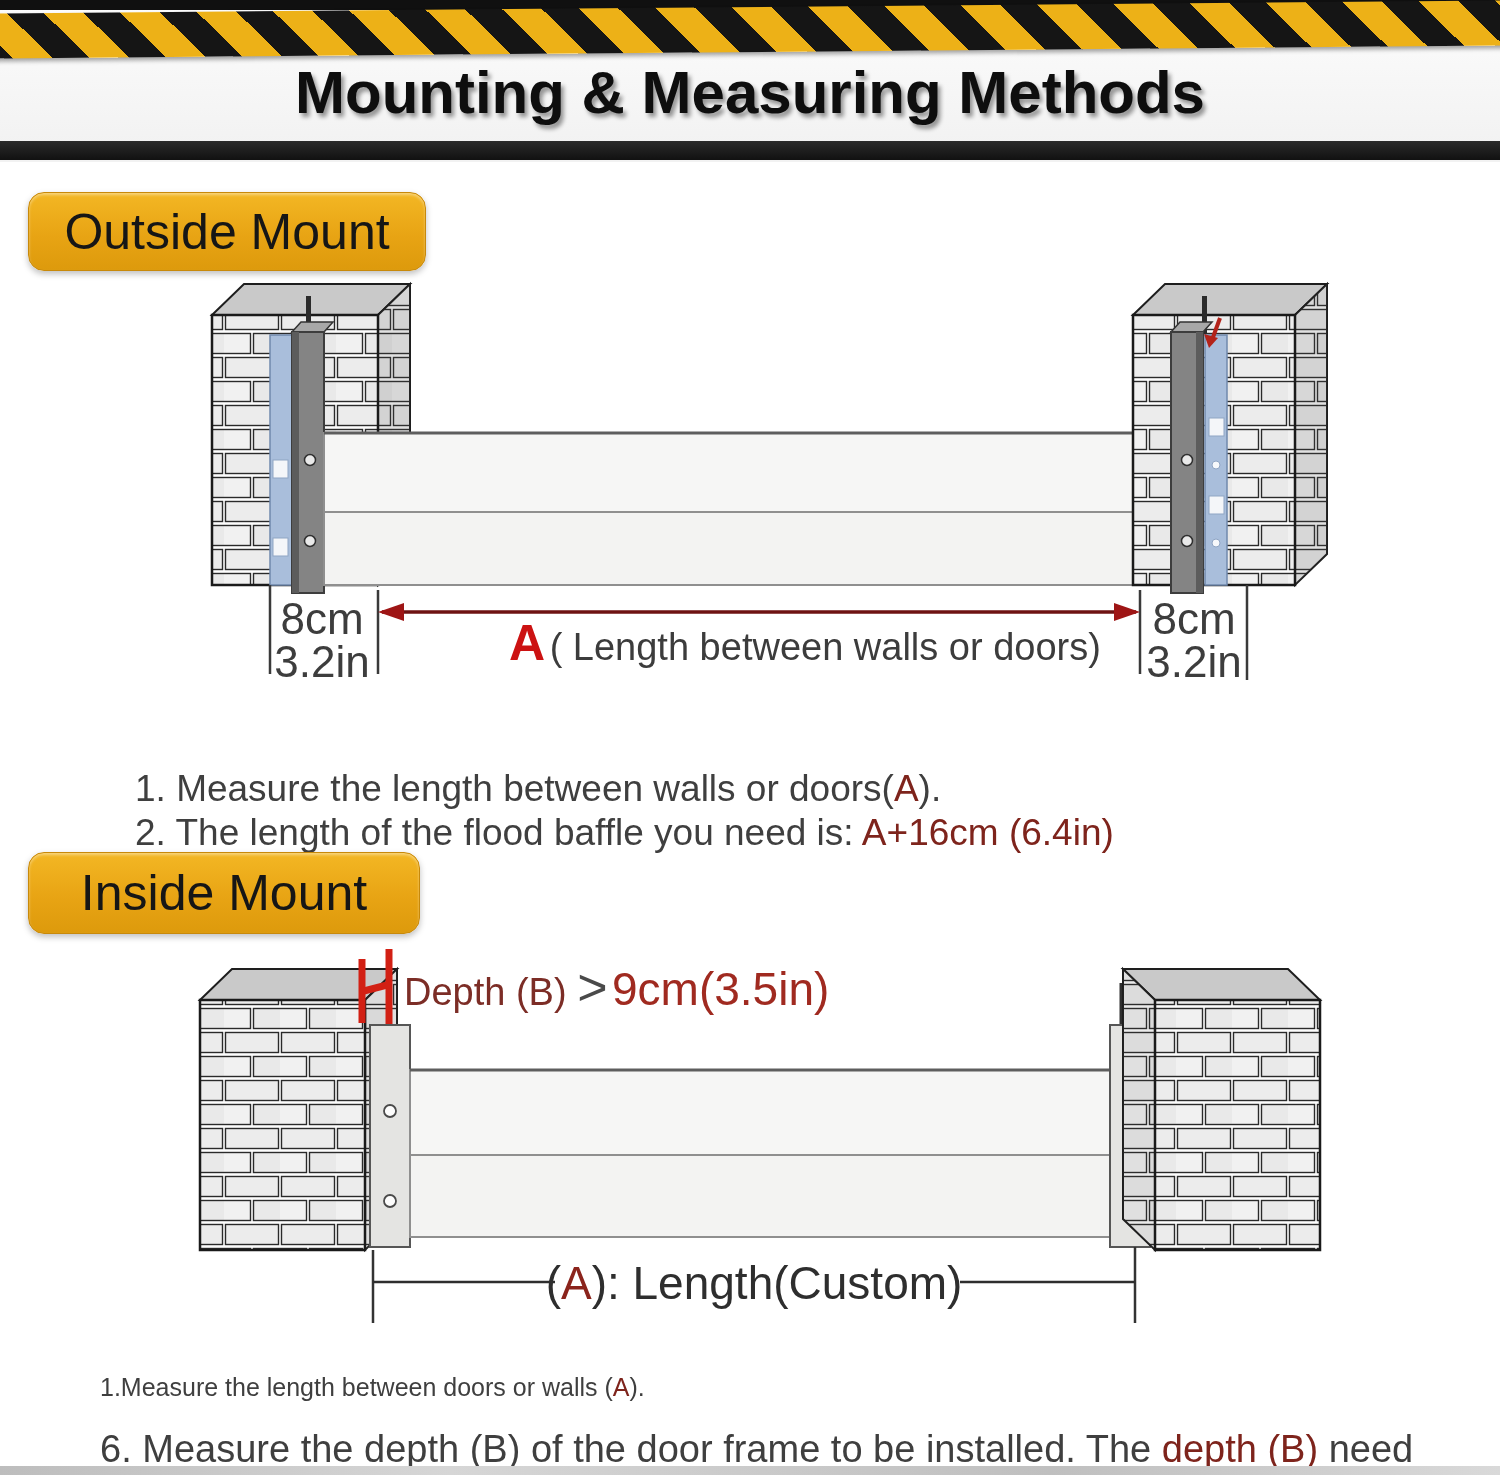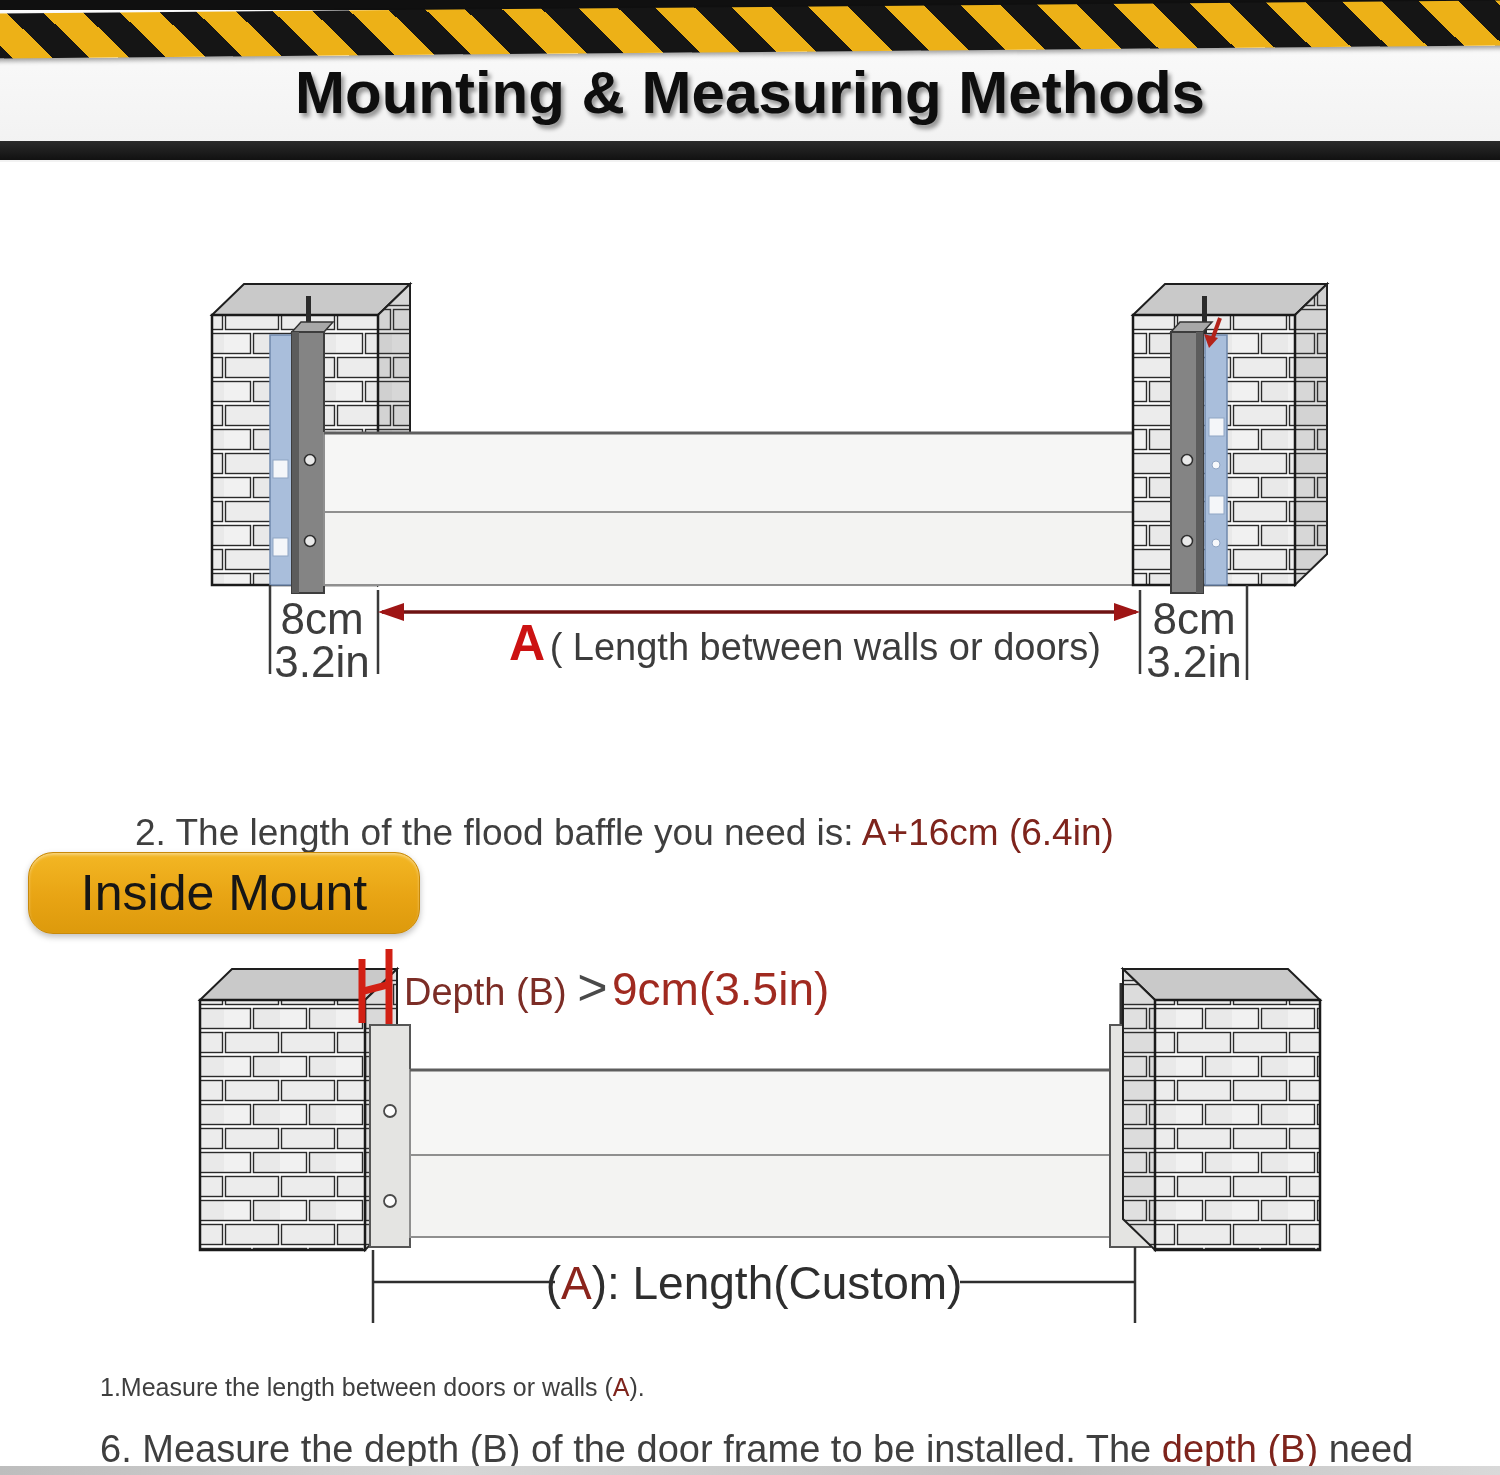--- a/index.html
+++ b/index.html
@@ -18,21 +18,21 @@
          text-shadow:3px 4px 4px rgba(0,0,0,.40);}
   .header-bar{position:absolute;left:0;top:141px;width:1500px;height:19px;
               background:linear-gradient(180deg,#2b2b2b,#111111);}
   
   .badge{position:absolute;display:flex;align-items:center;justify-content:center;
          border-radius:16px;color:#161616;font-size:50px;font-weight:500;
          background:linear-gradient(180deg,#f3b724 0%,#e8a414 55%,#dd9a0c 100%);
          box-shadow:inset 0 2px 3px rgba(255,255,255,.4), 0 3px 6px rgba(0,0,0,.25);
          border:1px solid #c8890a;}
   .badge-outside{left:28px;top:192px;width:396px;height:77px;}
-  .badge-inside{left:28px;top:852px;width:390px;height:80px;border-radius:25px;}
+  .badge-inside{left:28px;top:852px;width:390px;height:80px;}
   
   .diagram{position:absolute;left:0;}
   .diagram-outside{top:260px;}
   .diagram-inside{top:935px;}
   
   .steps{position:absolute;font-size:37px;color:#3f3f3f;line-height:48px;white-space:nowrap;}
   .steps .maroon{color:#7e241c;}
   .out-step1{left:135px;top:728px;}
   .out-step2{left:135px;top:772px;}
   .in-step1{left:100px;top:1338px;font-size:25px;}
@@ -47,20 +47,23 @@
 
 <div class="page">
 
   <div class="header">
     <div class="tape-topbar"></div>
     <div class="tape"></div>
     <div class="title">Mounting &amp; Measuring Methods</div>
     <div class="header-bar"></div>
   </div>
 
+  <div class="badge badge-outside">
+    <span>Outside Mount</span>
+  </div>
 
   <svg class="diagram diagram-outside" width="1500" height="445" viewBox="0 0 1500 445">
     <defs>
       <pattern id="brickA" width="56" height="48" patternUnits="userSpaceOnUse">
         <rect width="56" height="48" fill="#fcfcfc"></rect>
         <rect x="1.5" y="1.5" width="53" height="20" fill="#ececec" stroke="#2a2a2a" stroke-width="1.4"></rect>
         <rect x="-26.5" y="25.5" width="53" height="20" fill="#f1f1f1" stroke="#2a2a2a" stroke-width="1.4"></rect>
         <rect x="29.5" y="25.5" width="53" height="20" fill="#e9e9e9" stroke="#2a2a2a" stroke-width="1.4"></rect>
       </pattern>
     </defs>
@@ -125,20 +128,23 @@
       <text x="322" y="417" text-anchor="middle" font-size="44" fill="#3d3d3d">3.2in</text>
       <text x="1194" y="374" text-anchor="middle" font-size="44" fill="#3d3d3d">8cm</text>
       <text x="1194" y="417" text-anchor="middle" font-size="44" fill="#3d3d3d">3.2in</text>
       <text x="805" y="400" text-anchor="middle">
         <tspan font-size="50" font-weight="bold" fill="#cc1212">A</tspan>
         <tspan font-size="38" fill="#3c3c3c">( Length between walls or doors)</tspan>
       </text>
     </g>
   </svg>
 
+  <p class="steps out-step1">
+    <span>1. Measure the length between walls or doors(</span><span class="maroon">A</span><span>).</span>
+  </p>
   <p class="steps out-step2">
     <span>2. The length of the flood baffle you need is: </span><span class="maroon">A+16cm (6.4in)</span>
   </p>
 
   <div class="badge badge-inside">
     <span>Inside Mount</span>
   </div>
 
   <svg class="diagram diagram-inside" width="1500" height="400" viewBox="0 0 1500 400">
     <defs>

